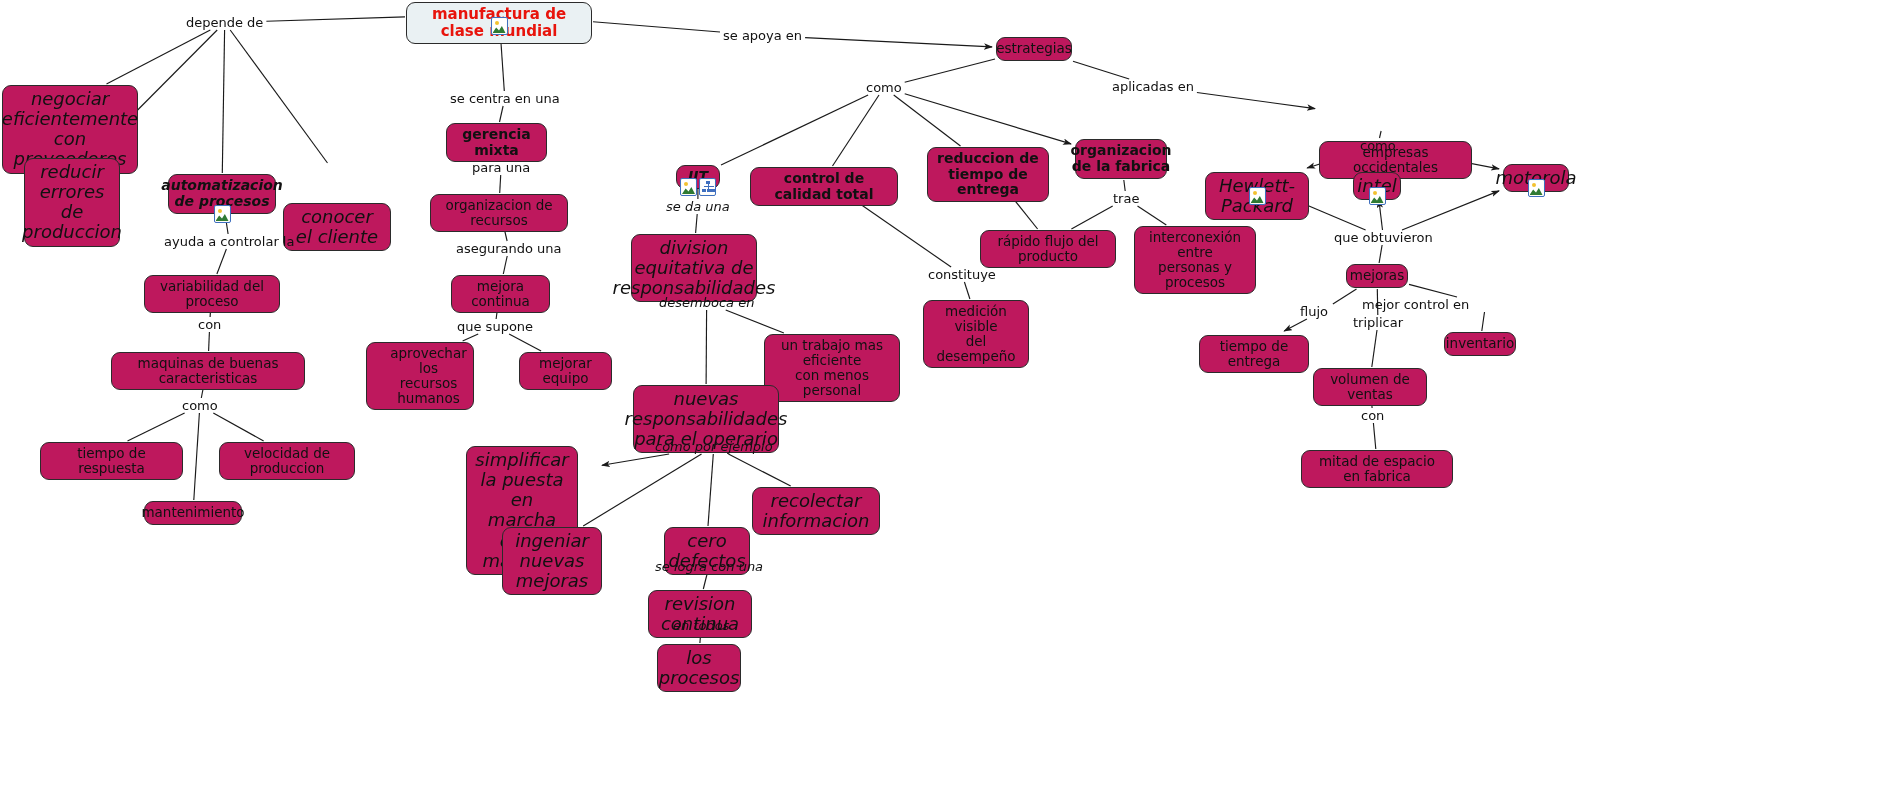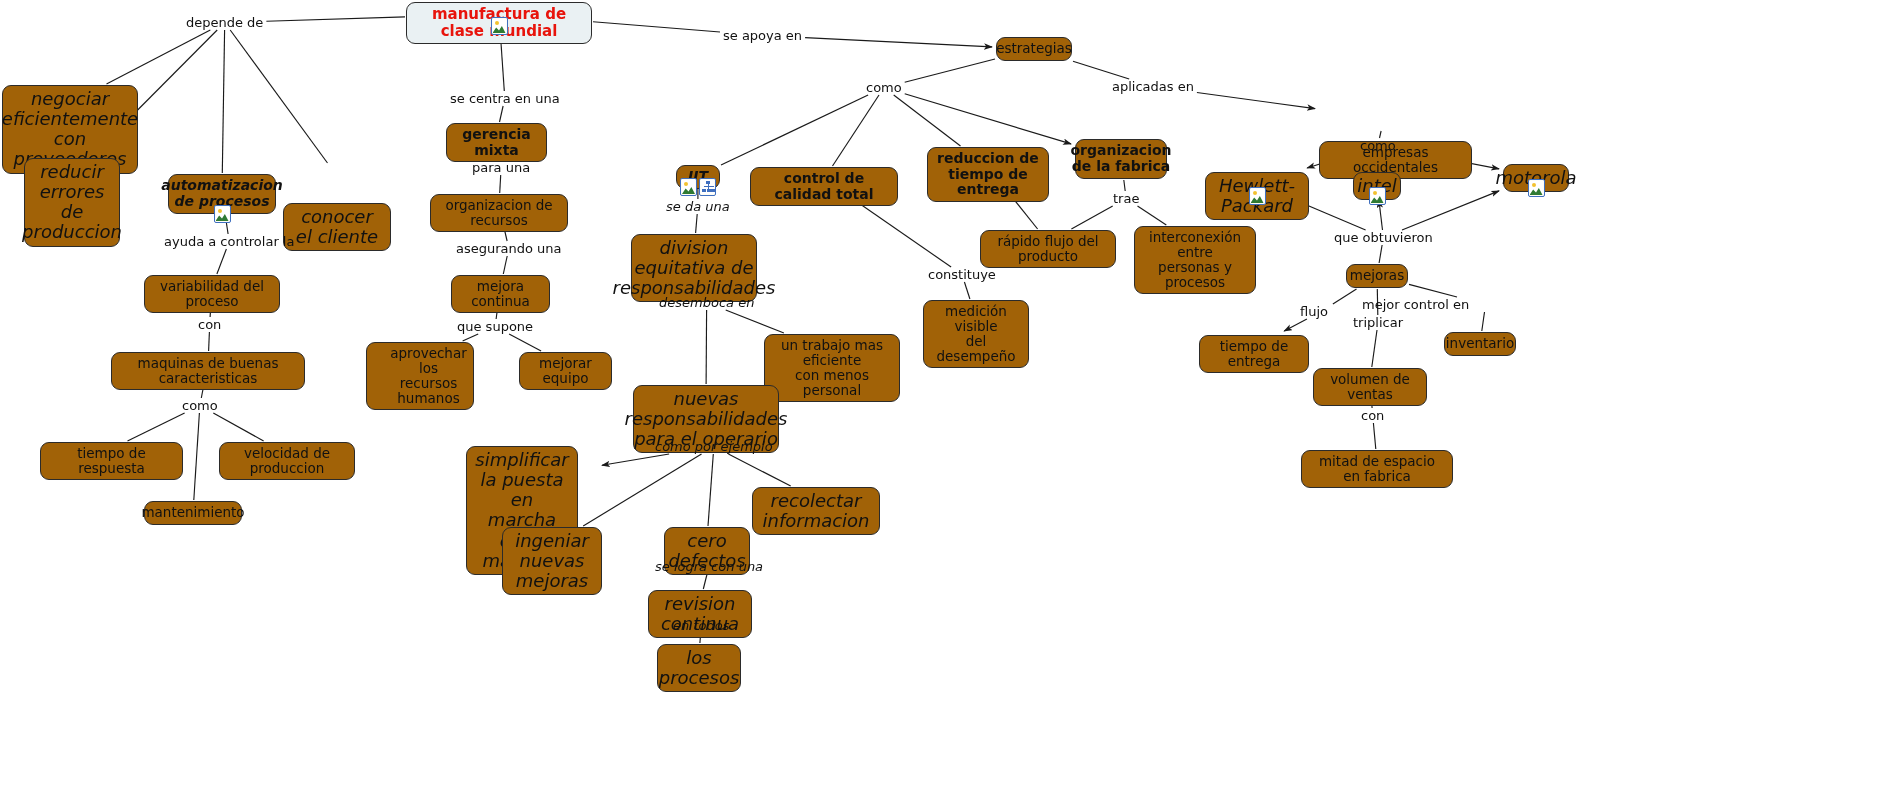--- a/index.html
+++ b/index.html
@@ -1,21 +1,21 @@
 <!DOCTYPE html>
 <html><head>
 <meta charset="utf-8">
 <style>
   html,body{margin:0;padding:0;background:#ffffff;}
   body{width:1896px;height:808px;position:relative;overflow:hidden;
        font-family:"DejaVu Sans","Liberation Sans",sans-serif;}
   #map{position:absolute;left:0;top:0;width:1896px;height:808px;}
   svg#edges{position:absolute;left:0;top:0;width:1896px;height:808px;pointer-events:none;}
   .node{position:absolute;box-sizing:border-box;
-        background:#a16207;border:1.3px solid #2b2b2b;border-radius:9px;
+        background:#be185d;border:1.3px solid #2b2b2b;border-radius:9px;
         display:flex;flex-direction:column;align-items:center;justify-content:center;
         text-align:center;color:#111;line-height:1.12;padding:3px 7px;z-index:5;}
   .node .txt{display:block;white-space:pre-line;}
   .n-normal{font-size:13.5px;}
   .n-italic{font-size:18px;font-style:italic;}
   .n-bold{font-size:14px;font-weight:bold;}
   .n-bolditalic{font-size:14px;font-weight:bold;font-style:italic;}
   .n-root{font-size:15px;font-weight:bold;font-style:normal;color:#e8140c;
           border:1.4px solid #2b2b2b;background:#eaf1f3;}
   .link{position:absolute;font-size:13px;color:#111;background:transparent;

